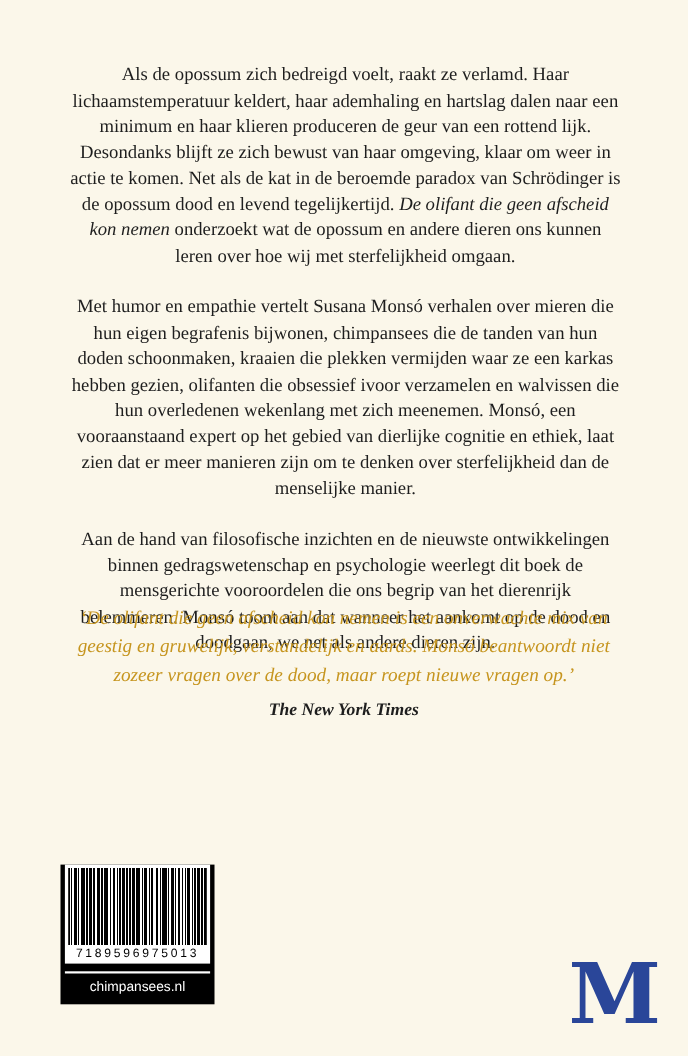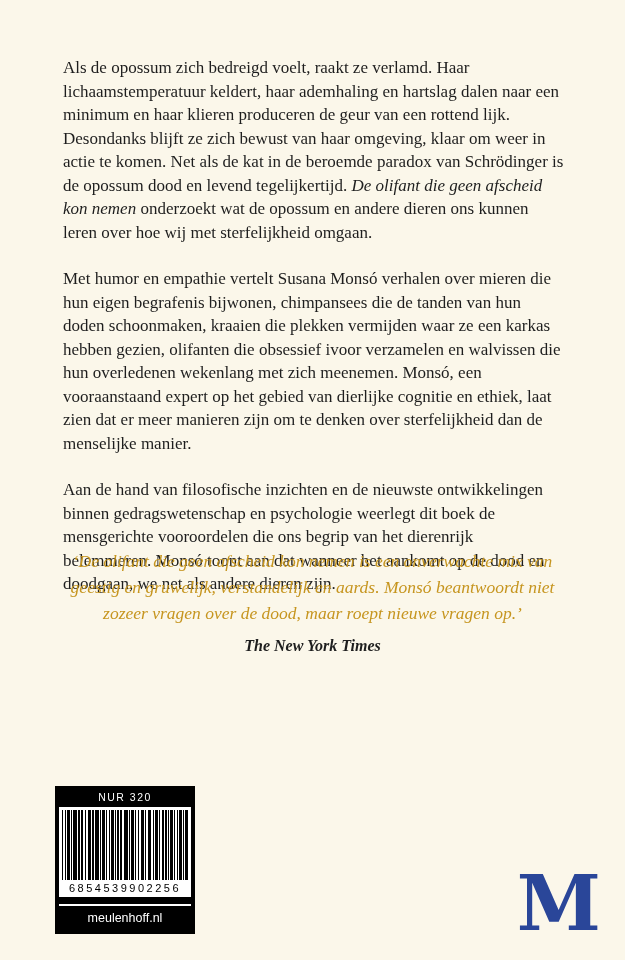--- a/index.html
+++ b/index.html
@@ -14,21 +14,21 @@
     background:var(--background);
     font-family:"Liberation Serif", serif;
     color:var(--text);
     position:relative;
     overflow:hidden;
   }
   .blurb{
     position:absolute;
     left:63px;top:56px;width:502px;
     font-size:17px;line-height:23.5px;
-    text-align:left;
+    text-align:center;
   }
   .blurb p{margin:0 0 23px 0;}
   .em{font-style:italic;}
   .quote-block{
     position:absolute;
     left:58px;top:548px;width:509px;
     text-align:center;
     color:var(--gold);
     font-style:italic;
     font-size:17.5px;
@@ -100,21 +100,20 @@
     <p>Met humor en empathie vertelt Susana Monsó verhalen over mieren die hun eigen begrafenis bijwonen, chimpansees die de tanden van hun doden schoonmaken, kraaien die plekken vermijden waar ze een karkas hebben gezien, olifanten die obsessief ivoor verzamelen en walvissen die hun overledenen wekenlang met zich meenemen. Monsó, een vooraanstaand expert op het gebied van dierlijke cognitie en ethiek, laat zien dat er meer manieren zijn om te denken over sterfelijkheid dan de menselijke manier.</p>
     <p>Aan de hand van filosofische inzichten en de nieuwste ontwikkelingen binnen gedragswetenschap en psychologie weerlegt dit boek de mensgerichte vooroordelen die ons begrip van het dierenrijk belemmeren. Monsó toont aan dat wanneer het aankomt op de dood en doodgaan, we net als andere dieren zijn.</p>
   </div>
 
   <div class="quote-block">
     <div><span>‘</span><span class="em">De olifant die geen afscheid kon nemen</span><span> is een onverwachte mix van geestig en gruwelijk, verstandelijk en aards. Monsó beantwoordt niet zozeer vragen over de dood, maar roept nieuwe vragen op.’</span></div>
     <div class="attribution">The New York Times</div>
   </div>
 
   <div class="barcode-block">
-    <div class="nur-row">NUR 320</div>
     <div class="barcode-area">
       <svg viewBox="0 0 100 60" preserveAspectRatio="none" shape-rendering="crispEdges" xmlns="http://www.w3.org/2000/svg">
         <g fill="#000000">
           <rect x="0" y="0" width="1" height="60"></rect>
             <rect x="2" y="0" width="1" height="60"></rect>
           <rect x="4" y="0" width="2" height="60"></rect>
             <rect x="7" y="0" width="1" height="60"></rect>
           <rect x="9" y="0" width="3" height="60"></rect>
             <rect x="13" y="0" width="1" height="60"></rect>
           <rect x="15" y="0" width="2" height="60"></rect>
@@ -145,20 +144,20 @@
             <rect x="82" y="0" width="1" height="60"></rect>
           <rect x="84" y="0" width="1" height="60"></rect>
             <rect x="86" y="0" width="2" height="60"></rect>
           <rect x="89" y="0" width="1" height="60"></rect>
             <rect x="91" y="0" width="1" height="60"></rect>
           <rect x="93" y="0" width="2" height="60"></rect>
             <rect x="96" y="0" width="1" height="60"></rect>
           <rect x="98" y="0" width="2" height="60"></rect>
         </g>
       </svg>
-      <div class="barcode-digits">6854539902256</div>
+      <div class="barcode-digits">7189596975013</div>
     </div>
-    <div class="url-row">meulenhoff.nl</div>
+    <div class="url-row">chimpansees.nl</div>
   </div>
 
   <div class="publisher-logo">M</div>
 
 </div>
 
 </body></html>

